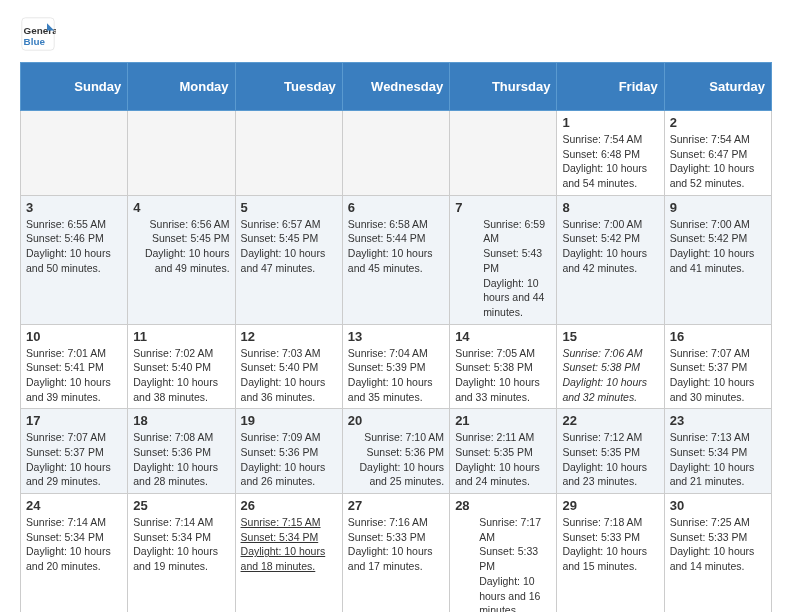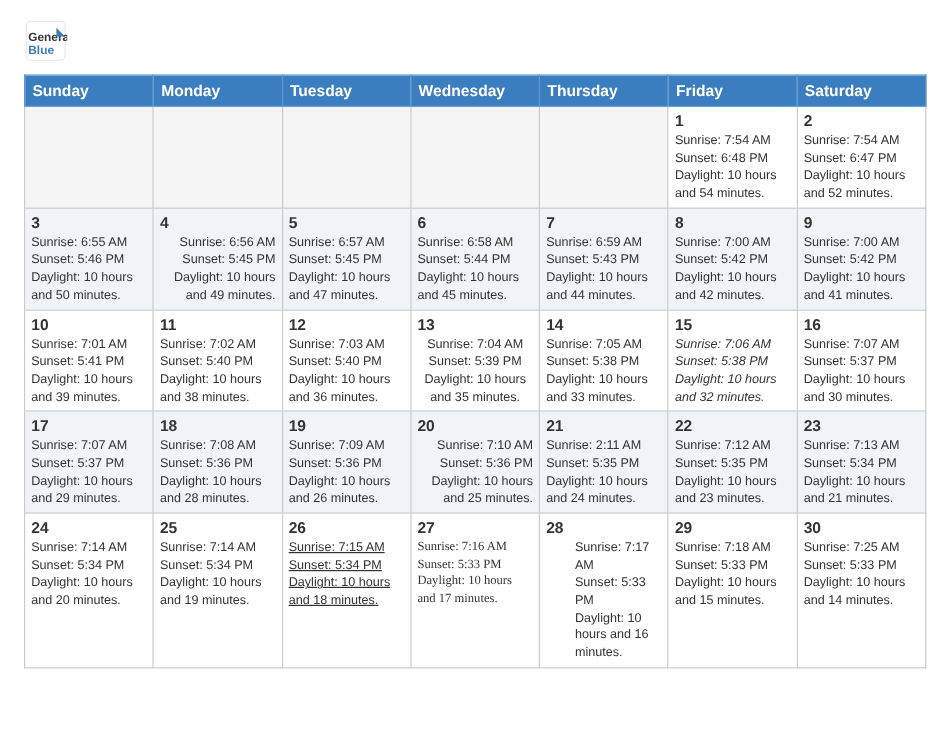--- a/index.html
+++ b/index.html
@@ -54,22 +54,22 @@
     .calendar {
       width: 100%;
       border-collapse: collapse;
       border: 1px solid #ccc;
     }
     .calendar th {
       background: #3a7ebf;
       color: #fff;
       font-size: 13px;
       font-weight: bold;
-      text-align: left;
-      padding: 5px 6px;
+      text-align: right;
+      padding: 16px 6px;
       border: 1px solid #5a9ad0;
     }
     .calendar td {
       vertical-align: top;
       border: 1px solid #ccc;
       padding: 4px 5px;
       width: calc(100%/7);
       min-height: 80px;
       font-size: 11px;
       color: #333;
@@ -167,21 +167,21 @@
 Daylight: 10 hours and 47 minutes.</div>
           </td>
           <td>
             <div class="cell-day">6</div>
             <div class="cell-info" style="white-space: pre-line;">Sunrise: 6:58 AM
 Sunset: 5:44 PM
 Daylight: 10 hours and 45 minutes.</div>
           </td>
           <td>
             <div class="cell-day">7</div>
-            <div class="cell-info" style="white-space: pre-line;">Sunrise: 6:59 AM
+            <div class="cell-info" style="white-space: pre-line; margin-left: 28px;">Sunrise: 6:59 AM
 Sunset: 5:43 PM
 Daylight: 10 hours and 44 minutes.</div>
           </td>
           <td>
             <div class="cell-day">8</div>
             <div class="cell-info" style="white-space: pre-line;">Sunrise: 7:00 AM
 Sunset: 5:42 PM
 Daylight: 10 hours and 42 minutes.</div>
           </td>
           <td>
@@ -205,21 +205,21 @@
 Daylight: 10 hours and 38 minutes.</div>
           </td>
           <td>
             <div class="cell-day">12</div>
             <div class="cell-info" style="white-space: pre-line;">Sunrise: 7:03 AM
 Sunset: 5:40 PM
 Daylight: 10 hours and 36 minutes.</div>
           </td>
           <td>
             <div class="cell-day">13</div>
-            <div class="cell-info" style="white-space: pre-line; text-align: center;">Sunrise: 7:04 AM
+            <div class="cell-info" style="white-space: pre-line;">Sunrise: 7:04 AM
 Sunset: 5:39 PM
 Daylight: 10 hours and 35 minutes.</div>
           </td>
           <td>
             <div class="cell-day">14</div>
             <div class="cell-info" style="white-space: pre-line;">Sunrise: 7:05 AM
 Sunset: 5:38 PM
 Daylight: 10 hours and 33 minutes.</div>
           </td>
           <td>
@@ -293,21 +293,21 @@
 Daylight: 10 hours and 19 minutes.</div>
           </td>
           <td>
             <div class="cell-day">26</div>
             <div class="cell-info" style="white-space: pre-line; text-decoration: underline;">Sunrise: 7:15 AM
 Sunset: 5:34 PM
 Daylight: 10 hours and 18 minutes.</div>
           </td>
           <td>
             <div class="cell-day">27</div>
-            <div class="cell-info" style="white-space: pre-line; font-family: Liberation Serif, serif;">Sunrise: 7:16 AM
+            <div class="cell-info" style="white-space: pre-line;">Sunrise: 7:16 AM
 Sunset: 5:33 PM
 Daylight: 10 hours and 17 minutes.</div>
           </td>
           <td>
             <div class="cell-day">28</div>
             <div class="cell-info" style="white-space: pre-line; margin-left: 24px;">Sunrise: 7:17 AM
 Sunset: 5:33 PM
 Daylight: 10 hours and 16 minutes.</div>
           </td>
           <td>

